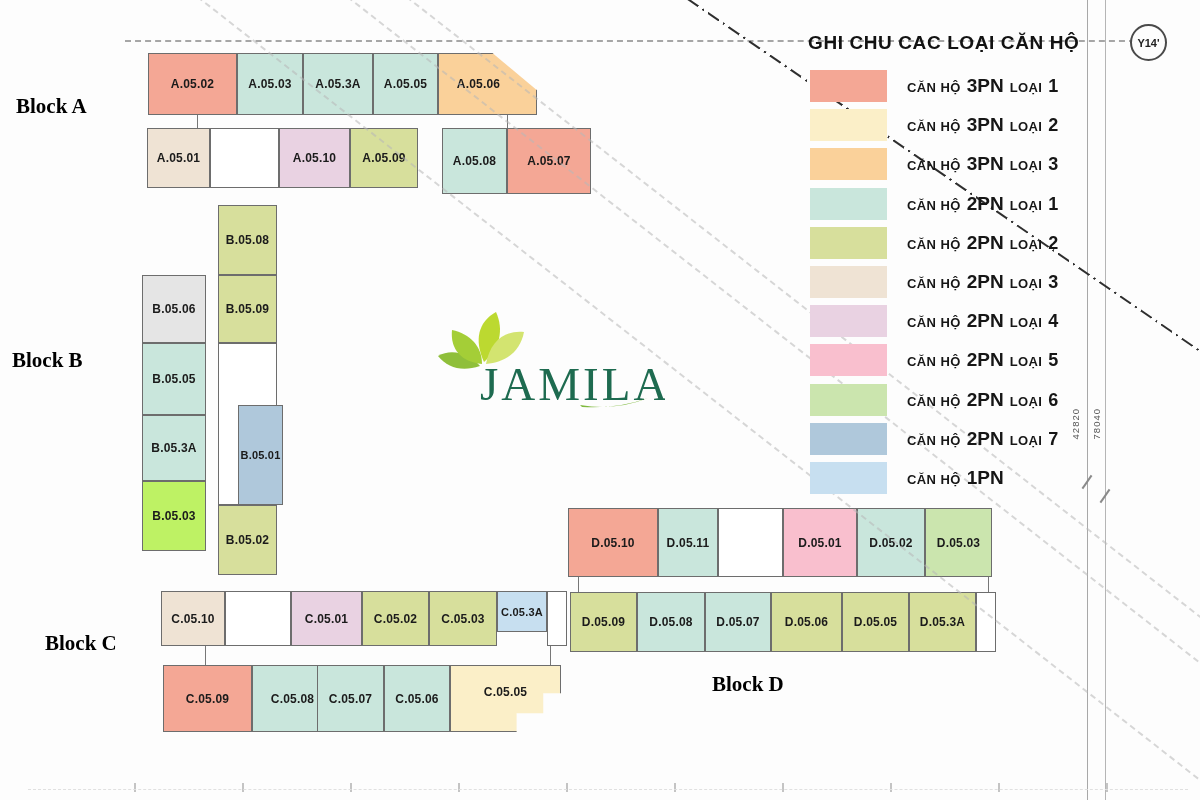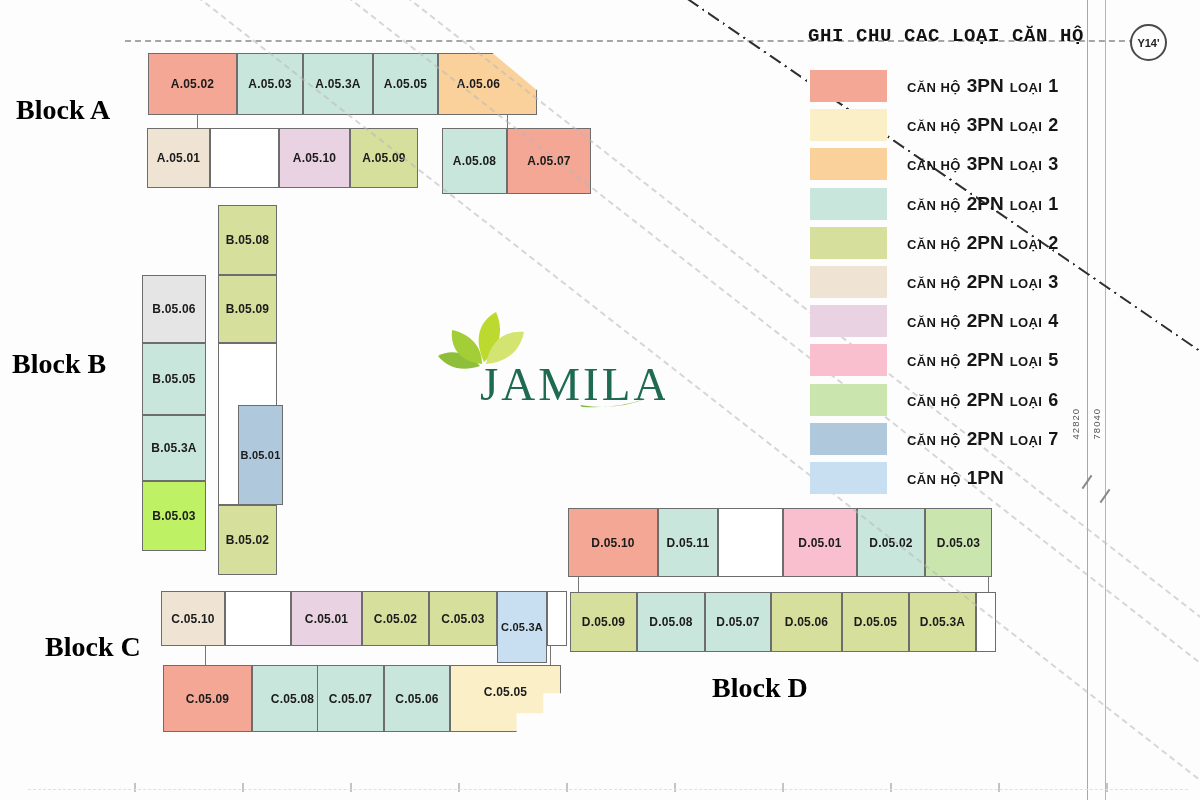--- a/index.html
+++ b/index.html
@@ -29,25 +29,25 @@
   .stub{position:absolute;width:1px;background:#777;z-index:2;}
 
   
   .unit{position:absolute;box-sizing:border-box;border:1px solid #6d6d6d;
         display:flex;align-items:center;justify-content:center;
         font-size:12px;font-weight:bold;color:#1b1b1b;z-index:3;letter-spacing:.2px;}
   .unit.blank{background:#ffffff;}
 
   
   .block-label{position:absolute;font-family:"Liberation Serif",serif;font-weight:bold;
-        font-size:28px;color:#000;z-index:5;}
-
-  
-  .legend-title{position:absolute;left:808px;top:25px;font-size:19px;font-weight:bold;
-        color:#121212;letter-spacing:.6px;z-index:6;font-family:Liberation Mono, monospace;}
+        font-size:21px;color:#000;z-index:5;}
+
+  
+  .legend-title{position:absolute;left:808px;top:32px;font-size:19px;font-weight:bold;
+        color:#121212;letter-spacing:.6px;z-index:6;}
   .legend{position:absolute;left:810px;top:70px;display:flex;flex-direction:column;gap:7.2px;z-index:6;}
   .leg-row{display:flex;align-items:center;height:32px;}
   .leg-swatch{width:77px;height:32px;flex:0 0 77px;}
   .leg-label{display:flex;align-items:baseline;gap:6px;margin-left:20px;font-weight:bold;color:#161616;white-space:nowrap;}
   .leg-prefix{font-size:13px;letter-spacing:.4px;}
   .leg-room{font-size:19px;}
   .leg-loai{font-size:13px;letter-spacing:.4px;}
   .leg-num{font-size:18px;}
 
   
@@ -103,21 +103,21 @@
   <div class="unit" style="left: 218px; top: 275px; width: 59px; height: 68px; background-color: rgb(215, 223, 156);">B.05.09</div>
   <div class="unit blank" style="left:218px;top:343px;width:59px;height:162px;"></div>
   <div class="unit" style="left: 238px; top: 405px; width: 45px; height: 100px; font-size: 11px; background-color: rgb(175, 200, 219);">B.05.01</div>
   <div class="unit" style="left: 218px; top: 505px; width: 59px; height: 70px; background-color: rgb(215, 223, 156);">B.05.02</div>
 
   <div class="unit" style="left: 161px; top: 591px; width: 64px; height: 55px; background-color: rgb(239, 227, 212);">C.05.10</div>
   <div class="unit blank" style="left:225px;top:591px;width:66px;height:55px;"></div>
   <div class="unit" style="left: 291px; top: 591px; width: 71px; height: 55px; background-color: rgb(233, 210, 226);">C.05.01</div>
   <div class="unit" style="left: 362px; top: 591px; width: 67px; height: 55px; background-color: rgb(215, 223, 156);">C.05.02</div>
   <div class="unit" style="left: 429px; top: 591px; width: 68px; height: 55px; background-color: rgb(215, 223, 156);">C.05.03</div>
-  <div class="unit" style="left: 497px; top: 591px; width: 50px; height: 72px; font-size: 11px; background-color: rgb(199, 223, 240);">C.05.3A</div>
+  <div class="unit" style="left: 497px; top: 591px; width: 50px; height: 41px; font-size: 11px; background-color: rgb(199, 223, 240);">C.05.3A</div>
   <div class="unit blank" style="left:547px;top:591px;width:20px;height:55px;"></div>
   <div class="stub" style="left:205px;top:646px;height:19px;"></div>
   <div class="stub" style="left:550px;top:646px;height:19px;"></div>
   <div class="unit" style="left: 163px; top: 665px; width: 89px; height: 67px; background-color: rgb(244, 167, 149);">C.05.09</div>
   <div class="unit" style="left: 252px; top: 665px; width: 81px; height: 67px; background-color: rgb(201, 230, 220);">C.05.08</div>
   <div class="unit" style="left: 317px; top: 665px; width: 67px; height: 67px; background-color: rgb(201, 230, 220);">C.05.07</div>
   <div class="unit" style="left: 384px; top: 665px; width: 66px; height: 67px; background-color: rgb(201, 230, 220);">C.05.06</div>
   <div class="unit" style="left: 450px; top: 665px; width: 111px; height: 67px; clip-path: polygon(0px 0px, 100% 0px, 100% 42%, 84% 42%, 84% 72%, 60% 72%, 60% 100%, 0px 100%); padding-bottom: 14px; background-color: rgb(251, 239, 200);">C.05.05</div>
 
   <div class="unit" style="left: 568px; top: 508px; width: 90px; height: 69px; background-color: rgb(244, 167, 149);">D.05.10</div>

